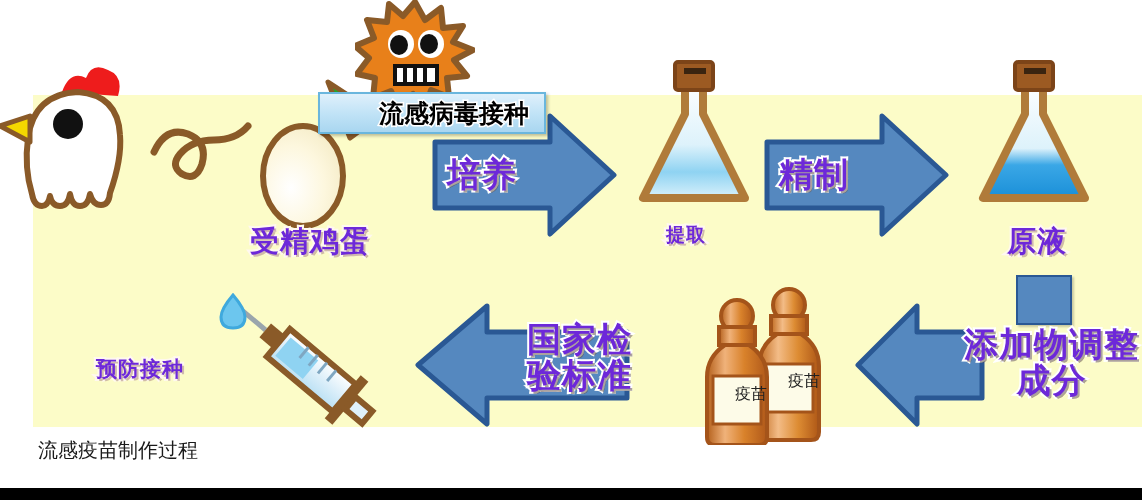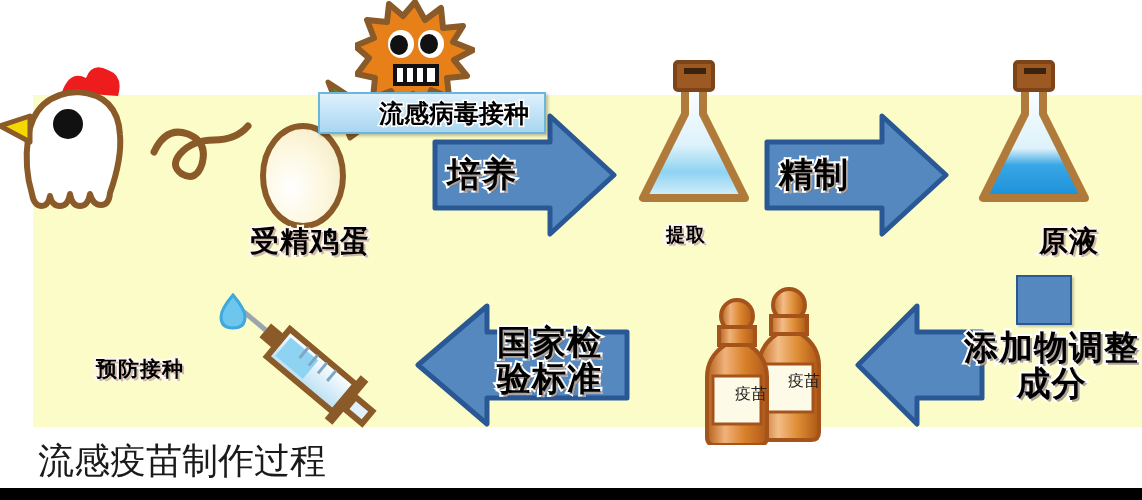--- a/index.html
+++ b/index.html
@@ -17,43 +17,43 @@
     position:absolute;left:33px;top:95px;width:1109px;height:332px;
     background:#fcfcc8;
   }
   .black-bar{
     position:absolute;left:0;top:488px;width:1142px;height:12px;background:#000;
   }
 
   
   .cn-label{
     position:absolute;
-    font-family:Liberation Serif, serif;
+    font-family:Liberation Mono, monospace;
     font-weight:bold;
-    color:#000000;
+    color:#6d28d9;
     white-space:nowrap;
     letter-spacing:1px;
     -webkit-text-stroke:4px #fff8f0;
     paint-order:stroke fill;
     text-shadow:2px 2px 0 rgba(150,110,90,.45);
   }
 
   .lbl-egg{left:250px;top:222px;font-size:29px;}
   .lbl-extract{left:666px;top:222px;font-size:19px;}
-  .lbl-stock{left:1007px;top:222px;font-size:29px;margin-left:32px;}
+  .lbl-stock{left:1007px;top:222px;font-size:29px;}
   .lbl-vaccinate{left:96px;top:355px;font-size:21px;}
 
   .lbl-on-arrow{
     -webkit-text-stroke:4px #ffffff;
     text-shadow:2px 2px 0 rgba(90,70,60,.5);
     z-index:6;
   }
   .lbl-cultivate{left:447px;top:152px;font-size:34px;}
   .lbl-refine{left:779px;top:152px;font-size:34px;text-align:right;}
-  .lbl-standard{left:497px;top:325px;font-size:34px;line-height:1.05;white-space:normal;width:135px;text-align:left;}
+  .lbl-standard{left:497px;top:325px;font-size:34px;line-height:1.05;white-space:normal;width:135px;text-align:right;}
   .lbl-additive{left:959px;top:330px;font-size:34px;line-height:1.05;white-space:normal;width:185px;text-align:center;}
 
   
   .chicken{position:absolute;left:0px;top:64px;width:180px;height:160px;}
 
   
   .spiral{position:absolute;left:150px;top:118px;width:120px;height:70px;}
   .egg{position:absolute;left:258px;top:118px;width:90px;height:110px;}
 
   
@@ -104,21 +104,21 @@
   .bl-front{left:732px;top:385px;}
   .bl-back{left:785px;top:372px;}
 
   
   .syringe{position:absolute;left:205px;top:283px;width:185px;height:155px;}
 
   
   .caption{
     position:absolute;left:38px;top:437px;
     font-family:"DejaVu Sans","Liberation Sans",sans-serif;
-    font-size:36px;color:#1a1a1a;white-space:nowrap;
+    font-size:20px;color:#1a1a1a;white-space:nowrap;
   }
 </style>
 </head>
 <body>
 
 <div id="stage">
 
   <div class="yellow-band"></div>
 
   <svg class="chicken" viewBox="0 0 180 160">

